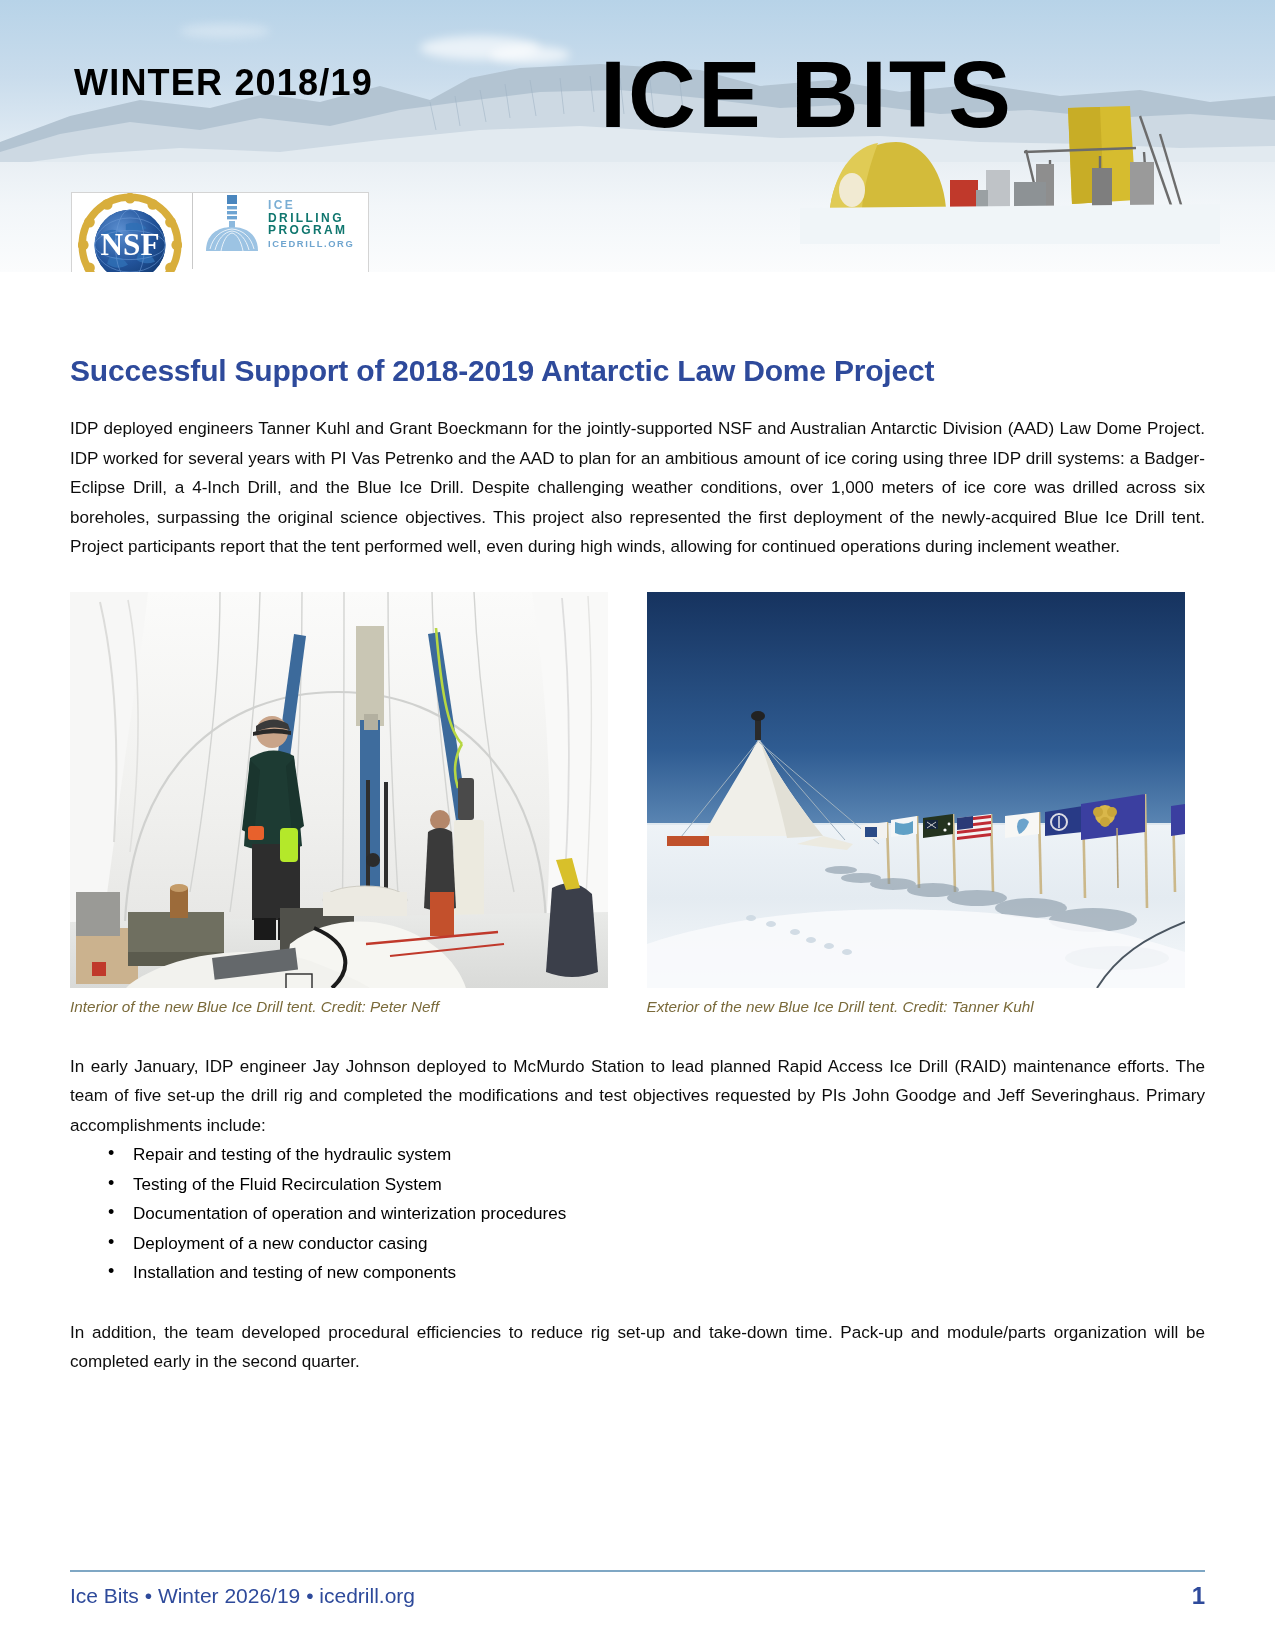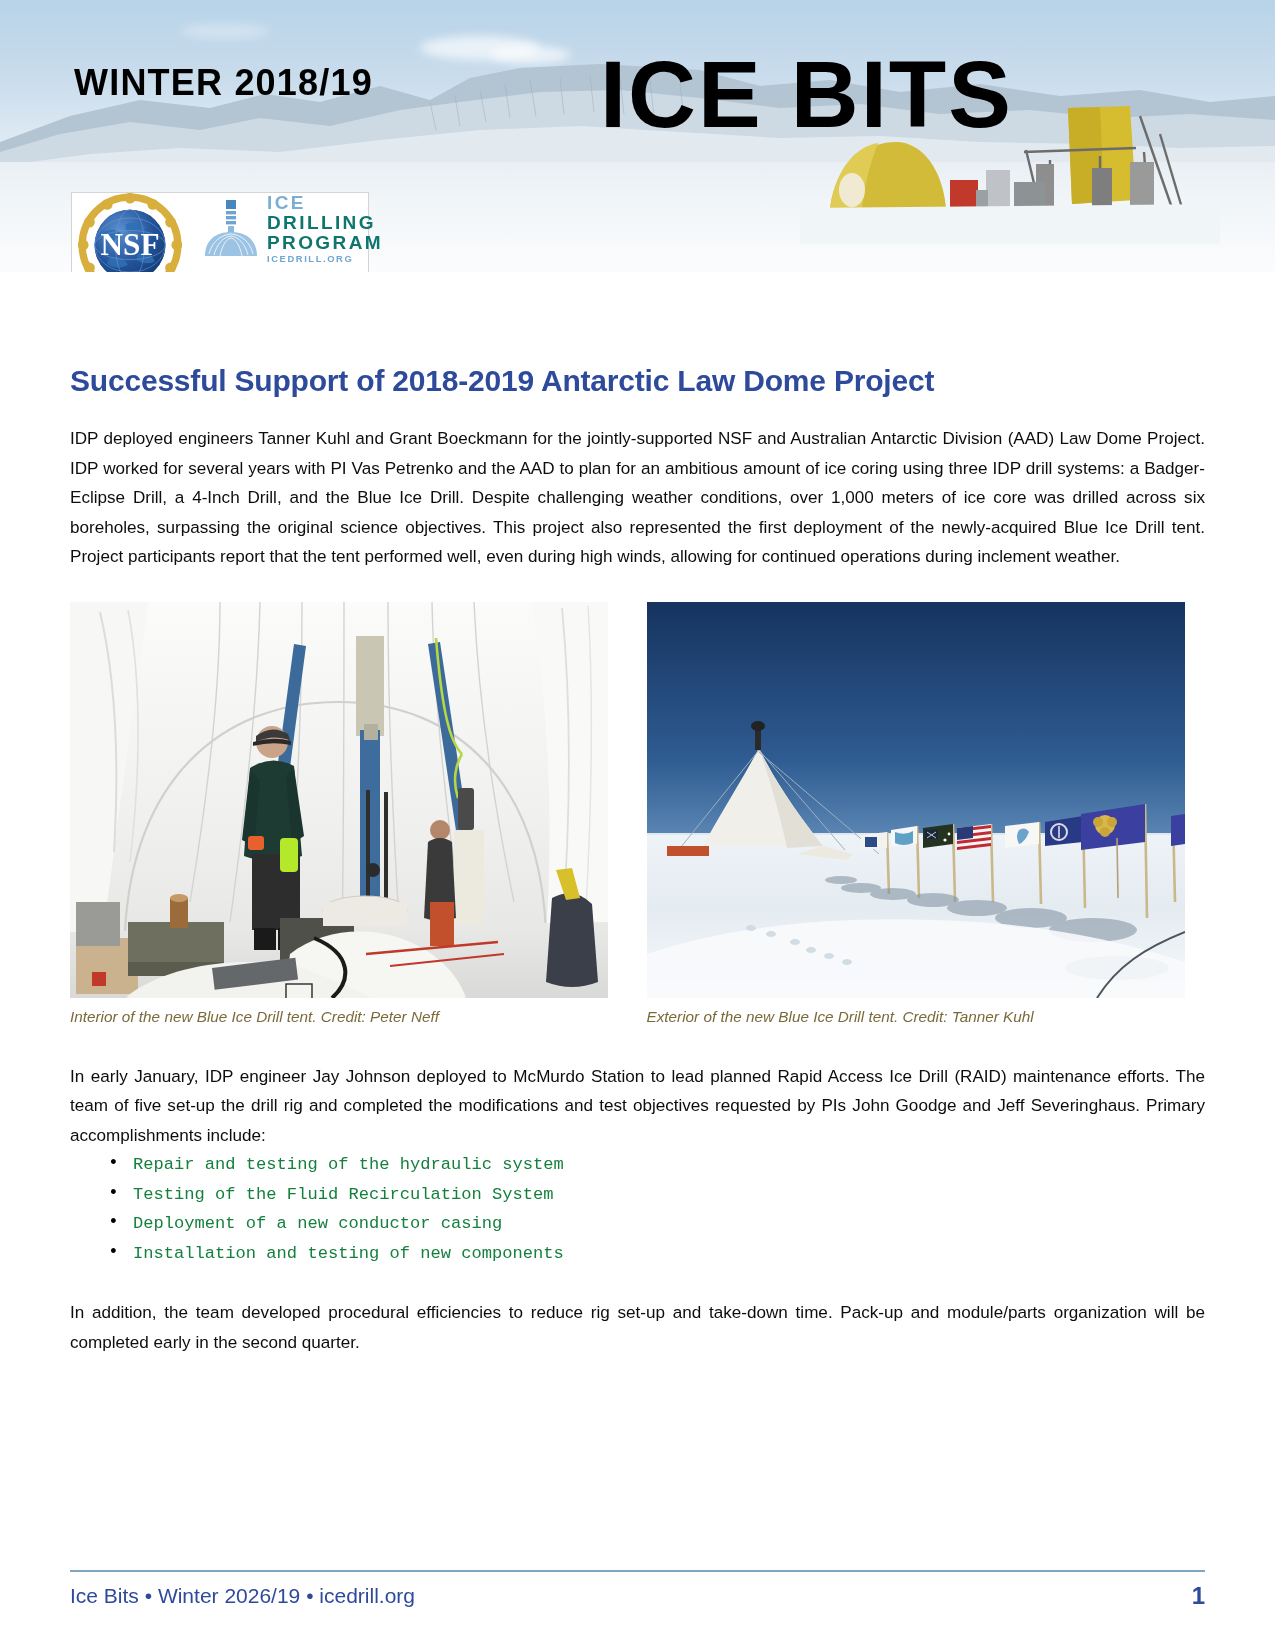--- a/index.html
+++ b/index.html
@@ -77,36 +77,36 @@
     z-index: 8;
   }
   .nsf-seal { width: 104px; height: 104px; margin-left: 6px; flex: 0 0 auto; }
   .logo-div { width: 1px; height: 76px; background: #c9c9c9; margin: 0 10px; }
   .idp-logo { display: flex; align-items: center; gap: 7px; }
   .idp-mark { width: 58px; height: 62px; flex: 0 0 auto; }
   .idp-words { line-height: 1.04; }
   .idp-words .w {
     font-family: "Liberation Sans", sans-serif;
     font-weight: 700;
-    font-size: 19px;
+    font-size: 12px;
     letter-spacing: 2.4px;
     color: #7aaed4;
   }
   .idp-words .w2 { color: #0f766e; }
   .idp-words .url {
     font-family: "Liberation Sans", sans-serif;
     font-weight: 700;
     font-size: 9.4px;
     letter-spacing: 1.6px;
     color: #6fa5cf;
     margin-top: 2px;
   }
 
   
-  .content { position: absolute; left: 0; top: 268px; width: 1275px; }
+  .content { position: absolute; left: 0; top: 258px; width: 1275px; }
   .inner { margin: 0 70px; width: 1135px; }
 
   h2.section-title {
     font-family: "Liberation Sans", sans-serif;
     font-weight: 700;
     font-size: 30px;
     color: #2e4a9b;
     letter-spacing: -0.2px;
   }
   .sec1-title { margin-top: 96px; }
@@ -136,24 +136,24 @@
     font-family: "Liberation Sans", sans-serif;
     font-style: italic;
     font-size: 15.3px;
     color: #7a6a3a;
     margin-top: 10px;
   }
 
   
   ul.bullets { margin: 0 0 0 30px; padding: 0; list-style: none; }
   ul.bullets li {
-    font-family: Liberation Mono, monospace;
+    font-family: Liberation Sans, sans-serif;
     font-size: 17.1px;
     line-height: 29.5px;
-    color: #15803d;
+    color: #000000;
     position: relative;
     padding-left: 33px;
   }
   ul.bullets li::before {
     content: "\2022";
     position: absolute;
     left: 8px;
     top: -1px;
     font-size: 18px;
     color: #000;
@@ -553,20 +553,21 @@
           </div>
           <div class="caption">Exterior of the new Blue Ice Drill tent. Credit: Tanner Kuhl</div>
         </div>
       </div>
 
       <p class="body" style="margin-top:36px;">In early January, IDP engineer Jay Johnson deployed to McMurdo Station to lead planned Rapid Access Ice Drill (RAID) maintenance efforts. The team of five set-up the drill rig and completed the modifications and test objectives requested by PIs John Goodge and Jeff Severinghaus. Primary accomplishments include:</p>
 
       <ul class="bullets">
         <li>Repair and testing of the hydraulic system</li>
         <li>Testing of the Fluid Recirculation System</li>
+        <li>Documentation of operation and winterization procedures</li>
         <li>Deployment of a new conductor casing</li>
         <li>Installation and testing of new components</li>
       </ul>
 
       <p class="body" style="margin-top:30px;">In addition, the team developed procedural efficiencies to reduce rig set-up and take-down time. Pack-up and module/parts organization will be completed early in the second quarter.</p>
     </div>
   </div>
 
   <div class="footer">
     <div class="footer-rule"></div>

